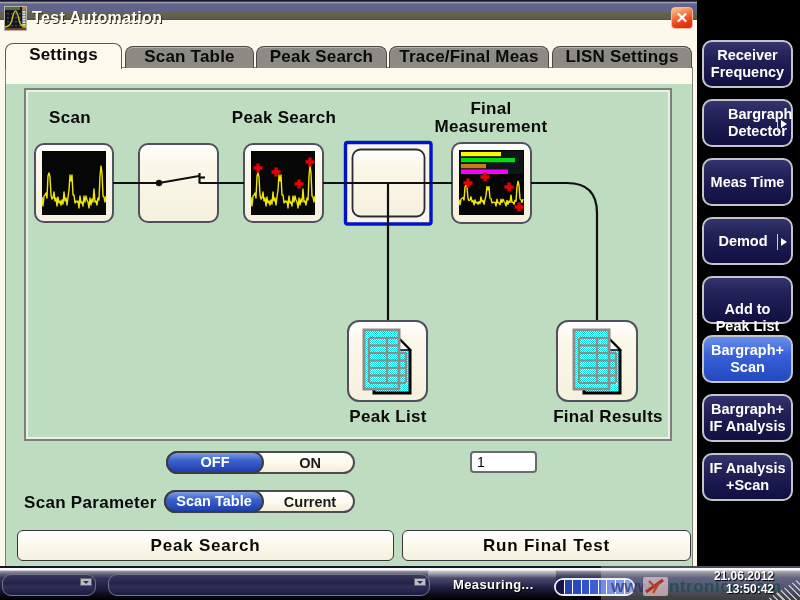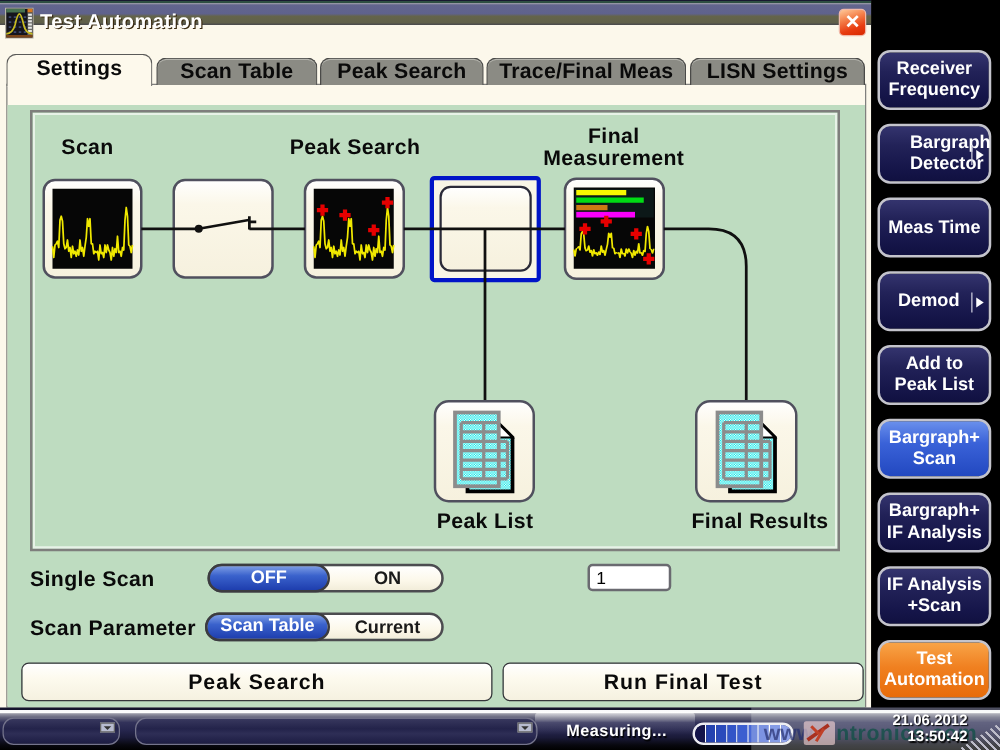--- a/index.html
+++ b/index.html
@@ -173,21 +173,20 @@
    <path d="M362 93 V231"></path>
   </g>
   <circle cx="133" cy="93" r="3.2" fill="#101010"></circle>
 
   <rect x="322" y="231" width="79" height="80" rx="11" fill="url(#bg)" stroke="#50505e" stroke-width="2"></rect>
   <rect x="531" y="231" width="80" height="80" rx="11" fill="url(#bg)" stroke="#50505e" stroke-width="2"></rect>
   <use href="#doc" transform="translate(338,240)"></use>
   <use href="#doc" transform="translate(548,240)"></use>
  </svg>
  </div>
- <div class="lbl" style="left:24px;top:454px;">Single Scan</div>
  <div class="toggle" style="left:166px;top:451px;width:189px;">
    <div class="tseg" style="left:-2px;width:98px;">OFF</div>
    <div class="tlab" style="left:96px;width:92px;">ON</div>
  </div>
  <div id="scaninput">1</div>
  <div class="lbl" style="left:24px;top:493px;">Scan Parameter</div>
  <div class="toggle" style="left:164px;top:490px;width:191px;">
    <div class="tseg" style="left:-2px;width:100px;">Scan Table</div>
    <div class="tlab" style="left:98px;width:92px;">Current</div>
  </div>
@@ -203,33 +202,30 @@
         <div class="arrow"></div>
       </div>
  <div class="skey" style="top:158px;">
         <div class="one">Meas Time</div>
       </div>
  <div class="skey" style="top:217px;">
         <div class="one" style="margin-right:9px;">Demod</div>
         <div class="arrow"></div>
       </div>
  <div class="skey" style="top:276px;">
-        <div style="margin-top:5px;">Add to<br>Peak List</div>
+        <div style="margin-top:23px;">Add to<br>Peak List</div>
       </div>
  <div class="skey sel" style="top:335px;">
         <div style="margin-top:5px;">Bargraph+<br>Scan</div>
       </div>
  <div class="skey" style="top:394px;">
         <div style="margin-top:5px;">Bargraph+<br>IF Analysis</div>
       </div>
  <div class="skey" style="top:453px;">
         <div style="margin-top:5px;">IF Analysis<br>+Scan</div>
-      </div>
- <div class="skey org" style="top:512px;">
-        <div style="margin-top:5px;">Test<br>Automation</div>
       </div>
 </div>
 <div id="statusbar">
  <div class="statseg" style="left:2px;width:94px;"></div>
  <div class="dd" style="left:80px;"></div>
  <div class="statseg" style="left:108px;width:322px;"></div>
  <div class="dd" style="left:414px;"></div>
  <div id="sheen"></div>
  <div id="measuring">Measuring...</div>
  <div id="progress">

